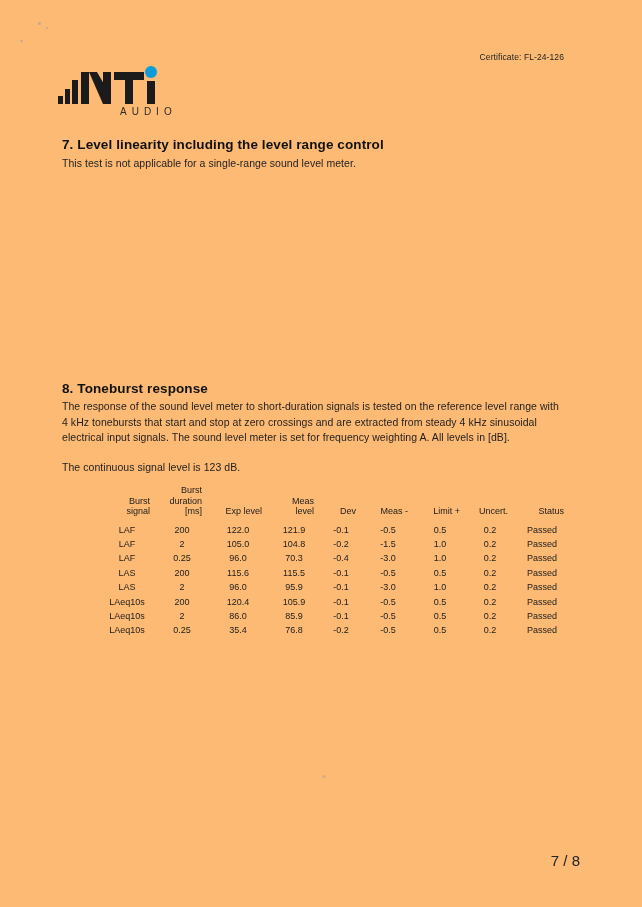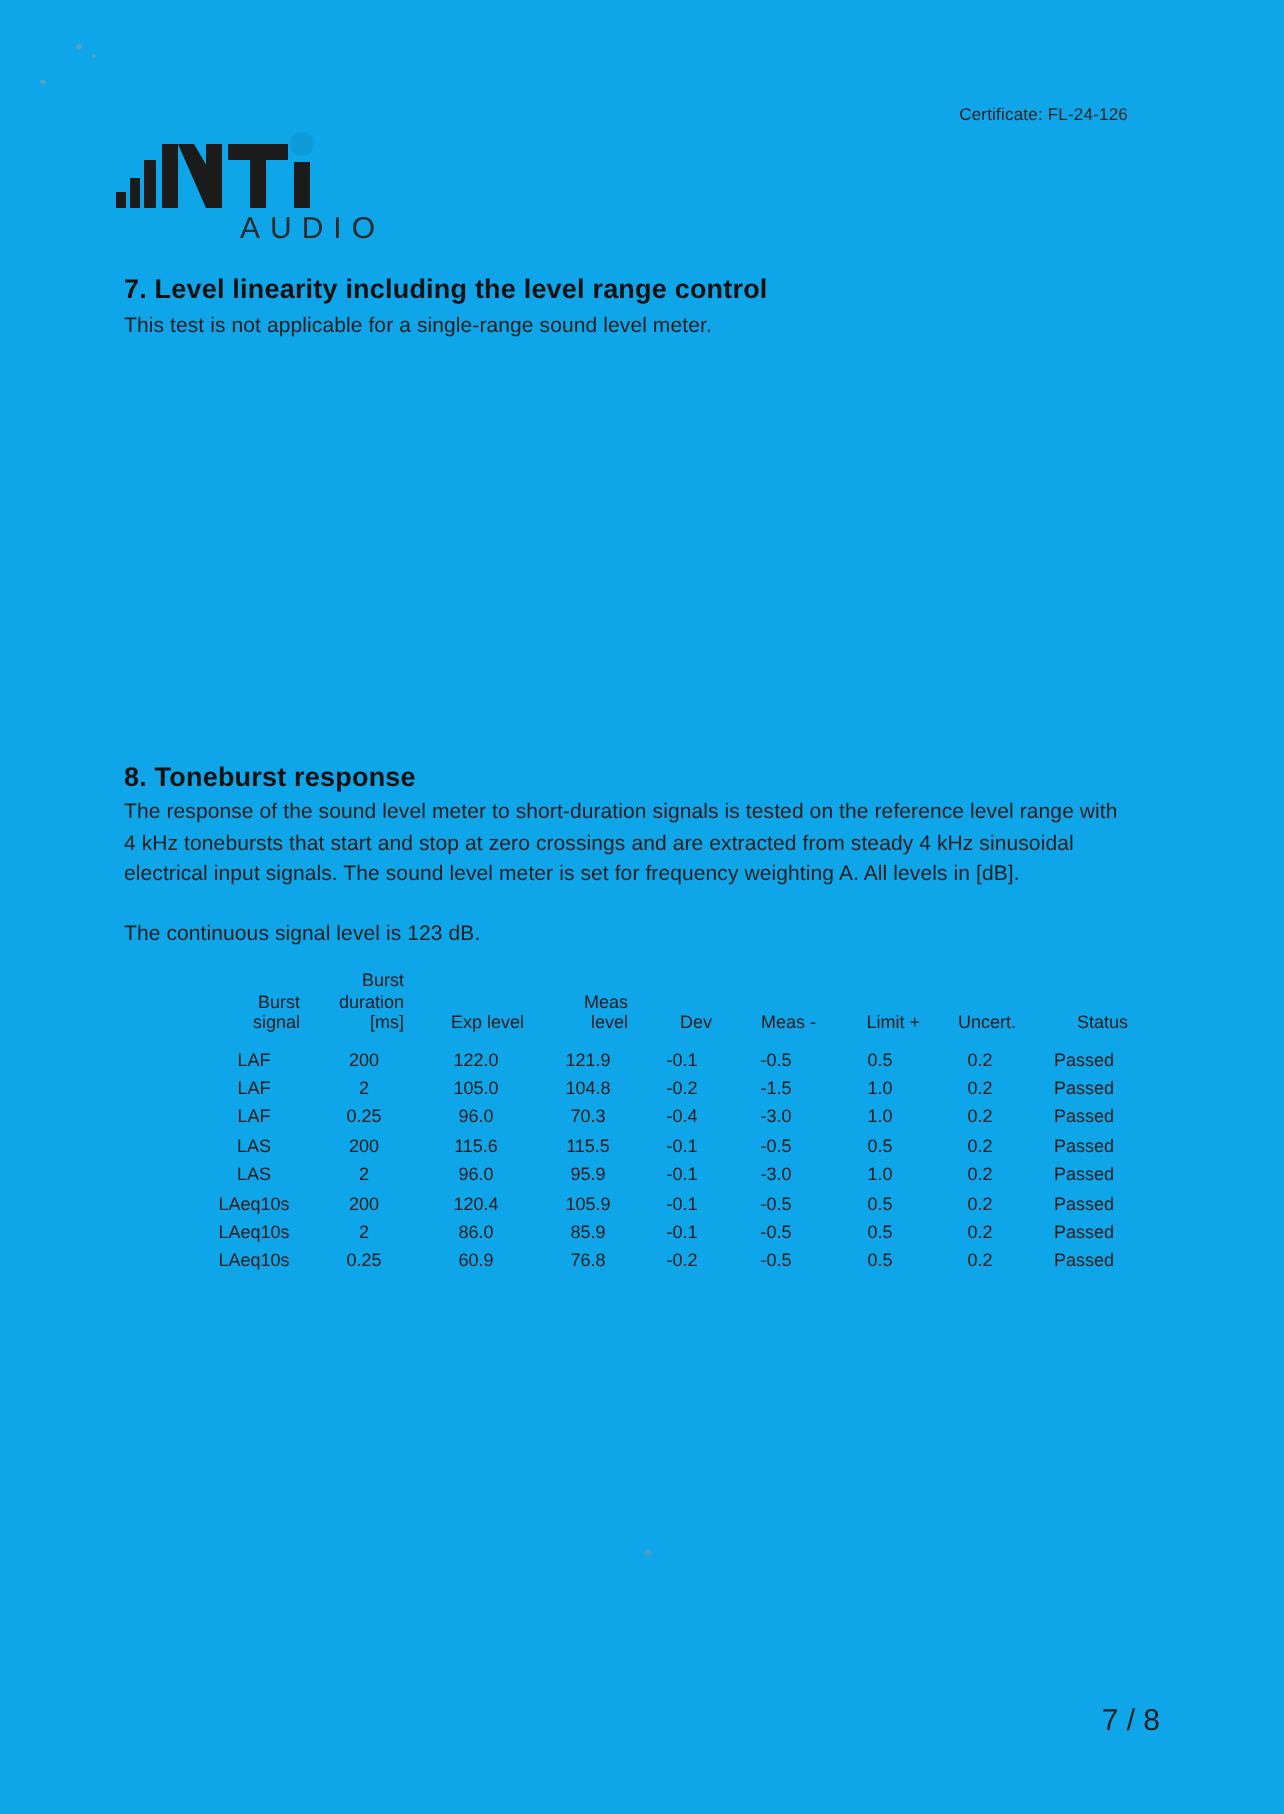--- a/index.html
+++ b/index.html
@@ -12,21 +12,21 @@
     height: 907px;
     position: relative;
     font-family: "Liberation Sans", sans-serif;
     color: #1a1a1a;
     overflow: hidden;
   }
 
   .page {
     position: absolute;
     inset: 0;
-    background: #0ea5e9;
+    background: #fdba74;
   }
 
   
   .speck {
     position: absolute;
     background: #9a9a9a;
     border-radius: 50%;
     opacity: .55;
   }
   .speck.s1 { left: 38px; top: 22px; width: 3px; height: 3px; }
@@ -50,21 +50,21 @@
     left: 58px;
     top: 60px;
     width: 140px;
     height: 60px;
   }
   .logo svg { display: block; }
   .logo-sub {
     position: absolute;
     left: 62px;
     top: 46px;
-    font-size: 15px;
+    font-size: 10px;
     letter-spacing: 5px;
     color: #2b2b2b;
     font-family: "Liberation Sans", sans-serif;
   }
 
   
   h2.section {
     position: absolute;
     margin: 0;
     font-size: 13.5px;
@@ -264,21 +264,21 @@
             <td class="col-meas">85.9</td>
             <td class="col-dev">-0.1</td>
             <td class="col-lim">-0.5</td>
             <td class="col-lim">0.5</td>
             <td class="col-unc">0.2</td>
             <td class="col-sta">Passed</td>
           </tr>
           <tr>
             <td class="col-sig">LAeq10s</td>
             <td class="col-dur">0.25</td>
-            <td class="col-exp">60.9</td>
+            <td class="col-exp">35.4</td>
             <td class="col-meas">76.8</td>
             <td class="col-dev">-0.2</td>
             <td class="col-lim">-0.5</td>
             <td class="col-lim">0.5</td>
             <td class="col-unc">0.2</td>
             <td class="col-sta">Passed</td>
           </tr>
         </tbody>
     </table>
   </div>

